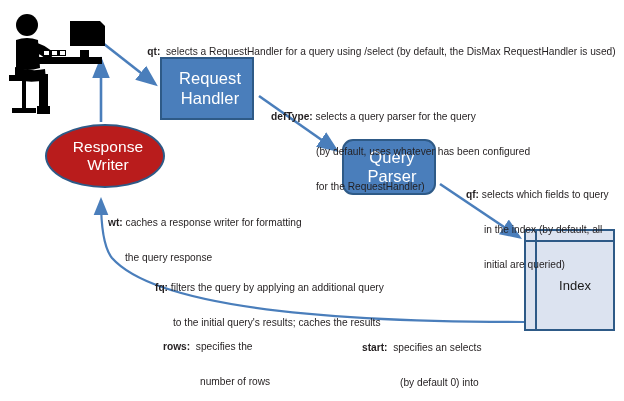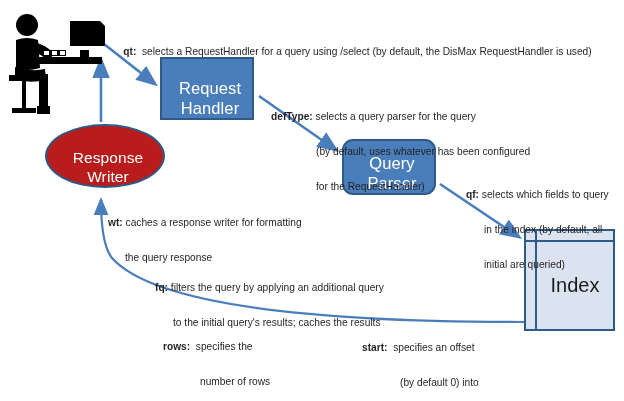--- a/index.html
+++ b/index.html
@@ -26,21 +26,21 @@
     pointer-events: none;
   }
 
   
   .node {
     position: absolute;
     box-sizing: border-box;
     display: flex;
     flex-direction: column;
     align-items: center;
-    justify-content: flex-end;
+    justify-content: center;
     color: #ffffff;
     text-align: center;
     line-height: 1.18;
     letter-spacing: .1px;
     padding-left: 6px;
   }
   .node span { display: block; white-space: nowrap; }
 
   #node-request-handler {
     left: 160px; top: 57px;
@@ -87,41 +87,41 @@
     width: 2px;
     background: #2E5A87;
   }
   #node-index .index-label {
     position: absolute;
     left: 11px; right: 0; top: 11px; bottom: 0;
     display: flex;
     align-items: center;
     justify-content: center;
     color: #1b1b1b;
-    font-size: 20px;
+    font-size: 13px;
   }
 
   
   #user-figure {
     position: absolute;
     left: 6px; top: 12px;
     width: 104px; height: 112px;
   }
 
   
   .ann {
     position: absolute;
     color: #231f20;
     font-size: 10.2px;
     line-height: 11.6px;
     white-space: pre;
   }
   .ann .key { font-weight: bold; }
 
-  #ann-qt    { left: 112px; top: 34px; }
+  #ann-qt    { left: 136px; top: 34px; }
   #ann-deftype { left: 271px; top: 88px; }
   #ann-qf    { left: 466px; top: 166px; }
   #ann-wt    { left: 108px; top: 194px; }
   #ann-fq    { left: 155px; top: 259px; }
   #ann-rows  { left: 163px; top: 318px; }
   #ann-start { left: 362px; top: 319px; }
   #ann-deftype .ind { padding-left: 45px; }
   #ann-qf .ind { padding-left: 18px; }
   #ann-wt .ind { padding-left: 17px; }
   #ann-fq .ind { padding-left: 18px; }
@@ -236,20 +236,20 @@
   </div>
 
   <div class="ann" id="ann-rows">
     <div><span class="key">rows:</span><span>  </span><span>specifies the</span></div>
     <div class="ind">number of rows</div>
     
     
   </div>
 
   <div class="ann" id="ann-start">
-    <div><span class="key">start:</span><span>  </span><span>specifies an offset</span></div>
+    <div><span class="key">start:</span><span>  </span><span>specifies an selects</span></div>
     <div class="ind">(by default 0) into</div>
     
     
     
   </div>
 
 </div>
 
 </body></html>

